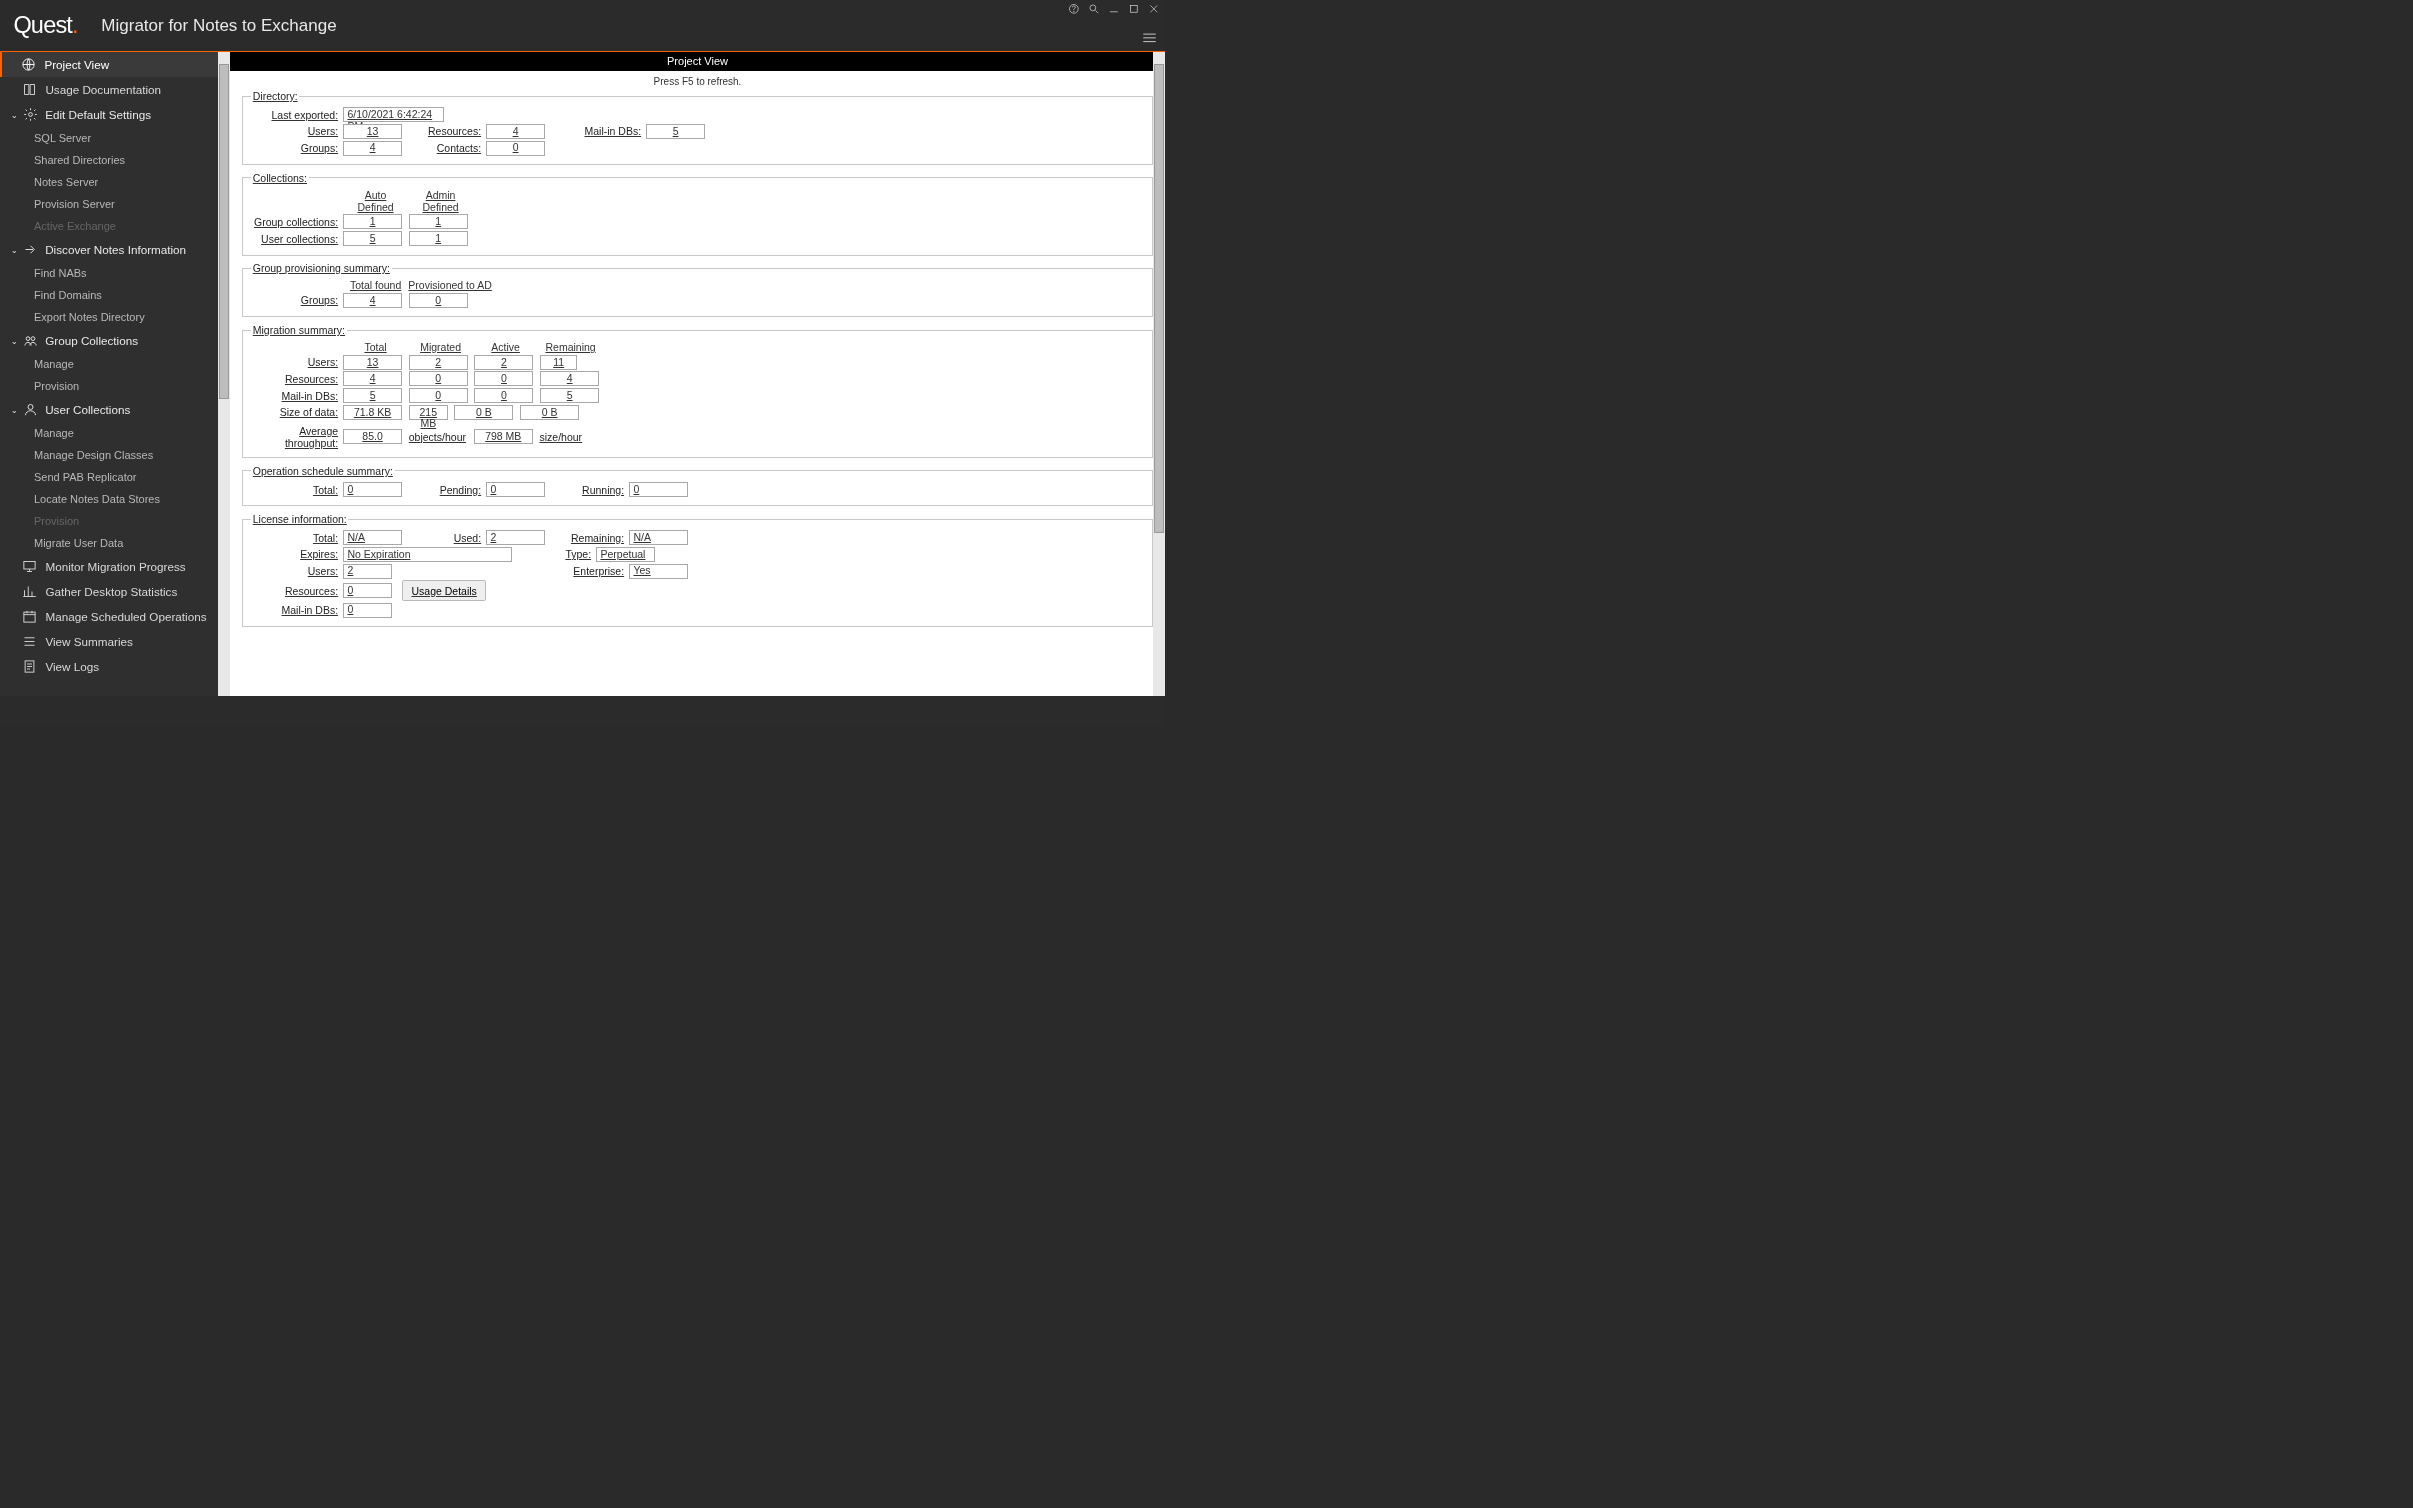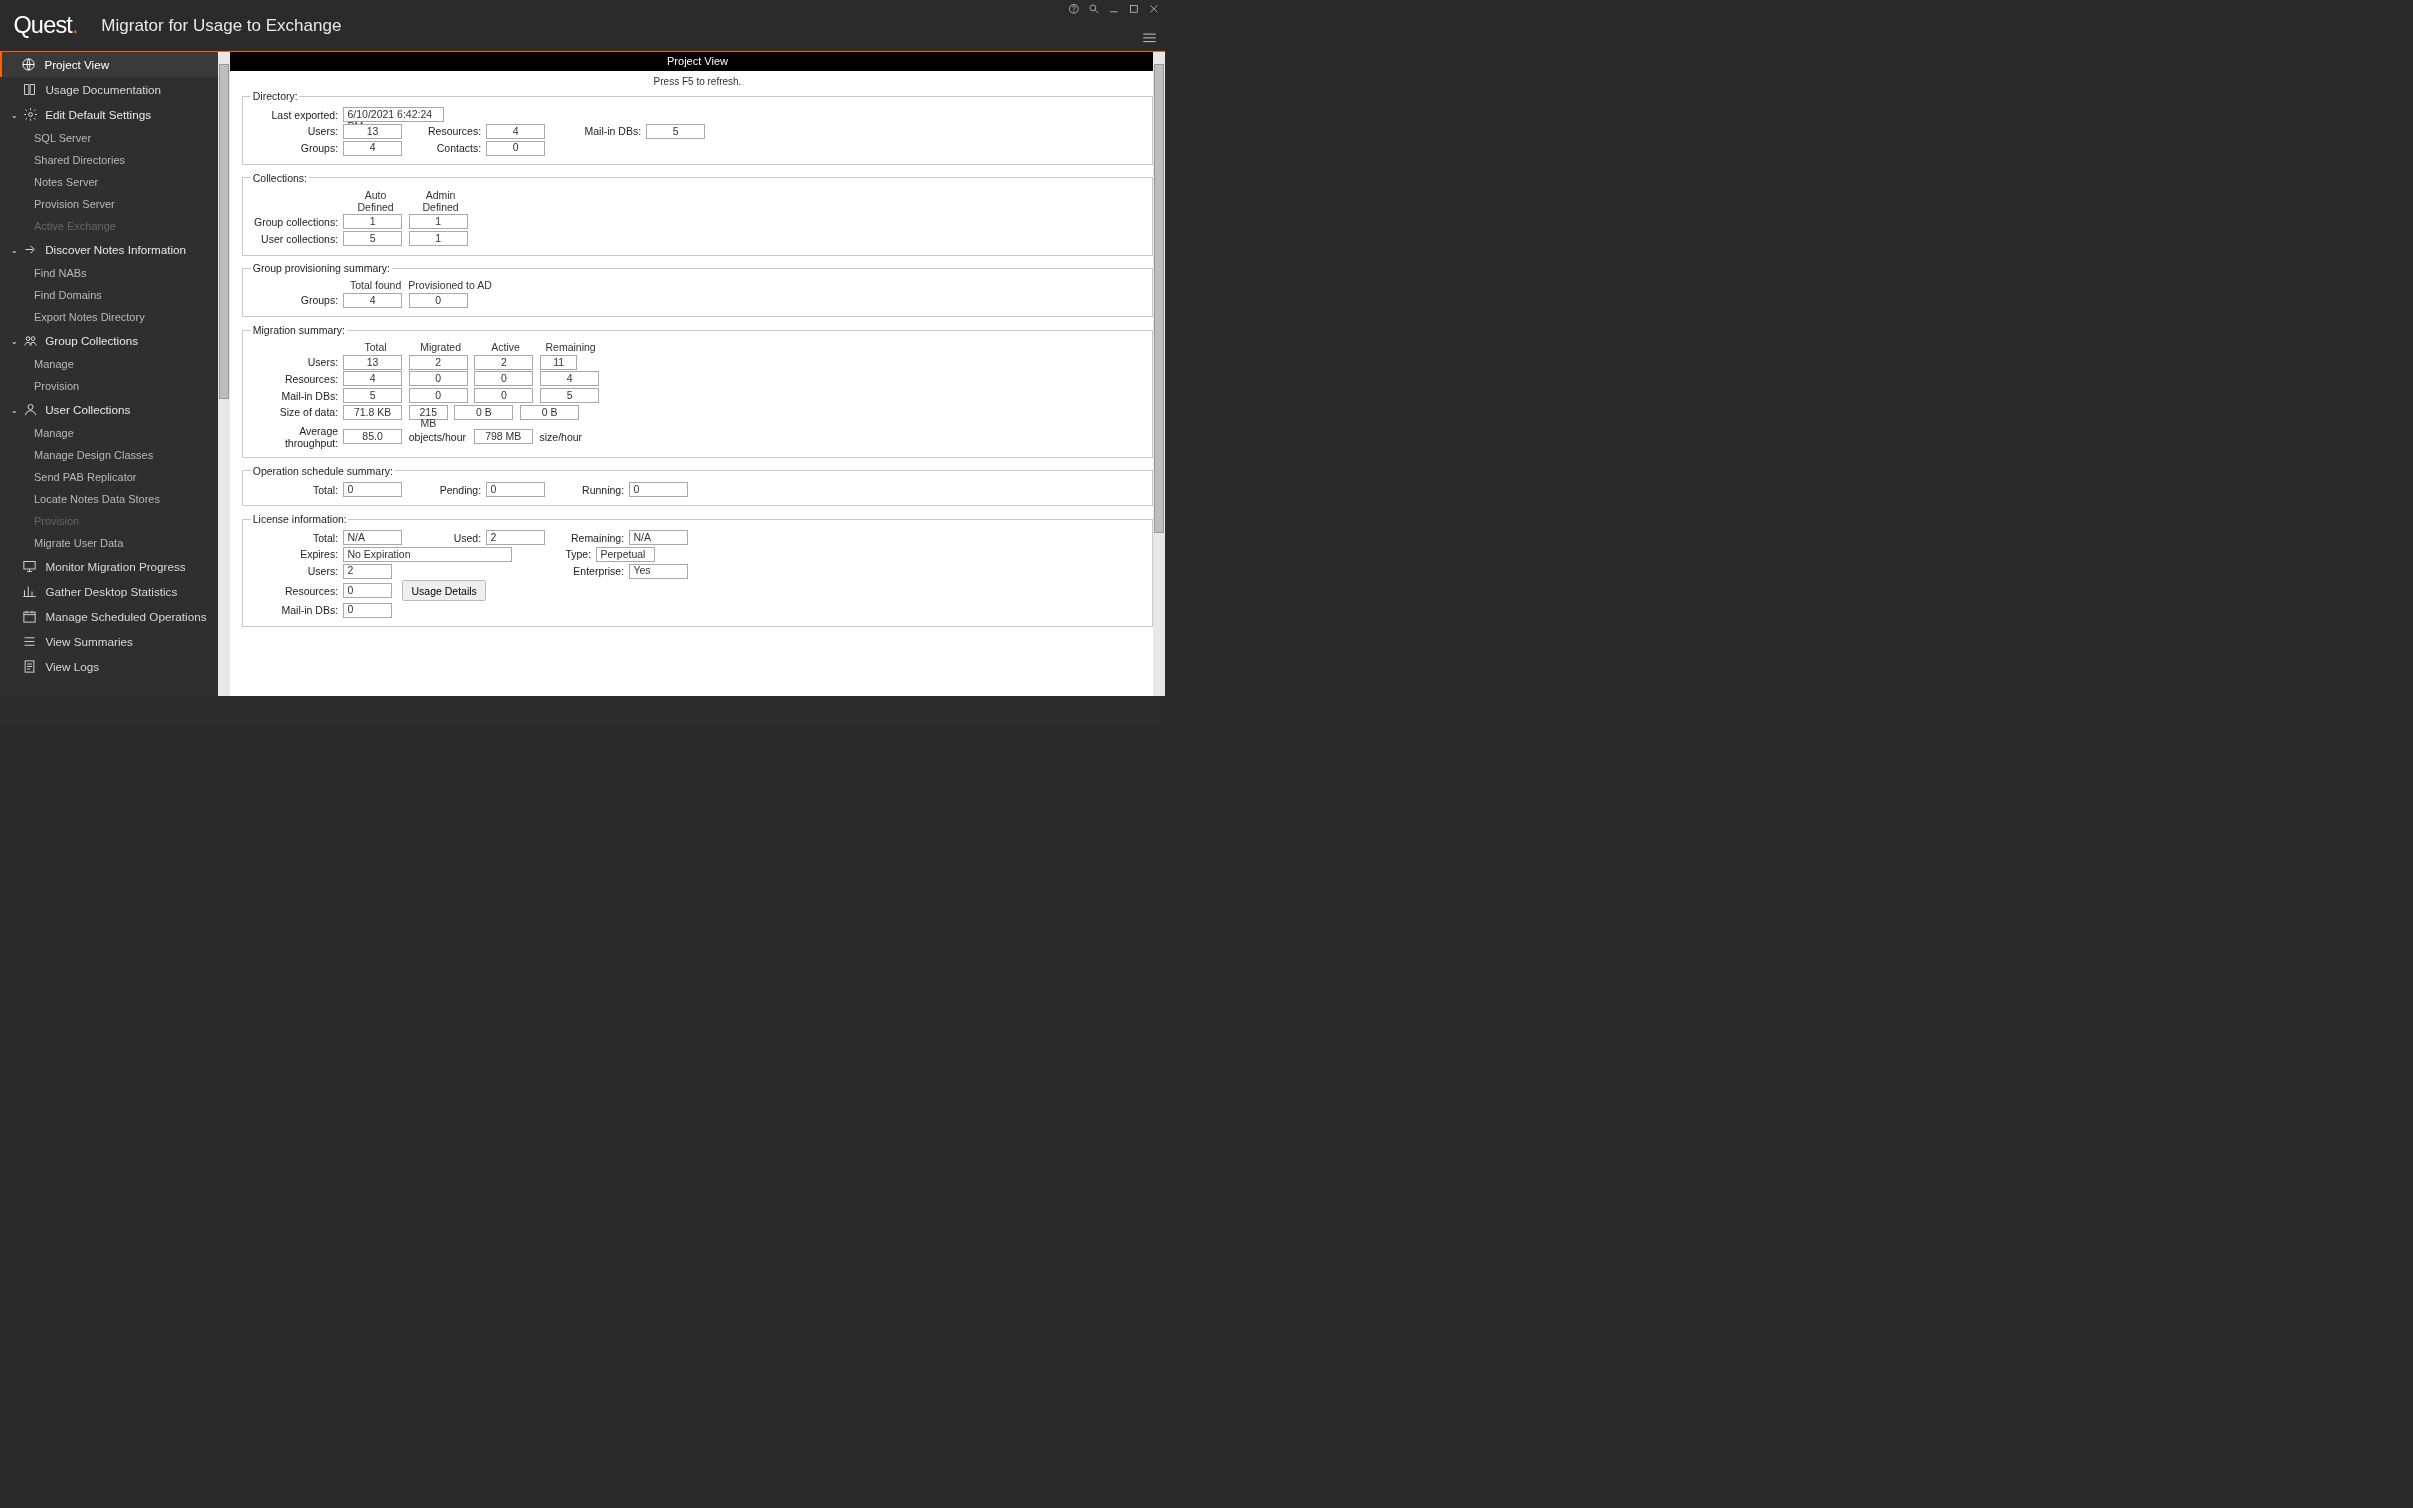--- a/index.html
+++ b/index.html
@@ -128,20 +128,21 @@
   font-size: 10px;
   color: #333;
   padding: 5px 0 3.4px;
 }
 .panels { padding: 0 11.7px 8.4px 11.7px; }
 fieldset {
   border: 0.8px solid #c8c8c8;
   margin-bottom: 6.7px;
   padding: 3.4px 8.4px 6.7px 8.4px;
   position: relative;
+  text-decoration: underline;
 }
 legend {
   font-size: 10.5px;
   padding: 0 1.7px;
   color: #222;
 }
 .row {
   display: flex;
   align-items: center;
   margin: 1.7px 0;
@@ -178,21 +179,21 @@
   background: #2b2b2b;
   height: 30px;
 }
 svg { stroke: currentColor; fill: none; stroke-width: 1.5; }
 </style>
 </head>
 <body>
 
 <div class="titlebar">
   <div class="logo"><span>Quest</span><span class="dot">.</span></div>
-  <div class="app-title">Migrator for Usage to Exchange</div>
+  <div class="app-title">Migrator for Notes to Exchange</div>
   <div class="window-controls">
     <span>
         <svg viewBox="0 0 24 24">
           <circle cx="12" cy="12" r="9"></circle>
           <path d="M9 9a3 3 0 1 1 4 2.8c-1 .6-1.5 1.2-1.5 2.2"></path>
           <circle cx="12" cy="17" r="0.6" fill="currentColor"></circle>
         </svg>
       </span>
     <span>
         <svg viewBox="0 0 24 24">

